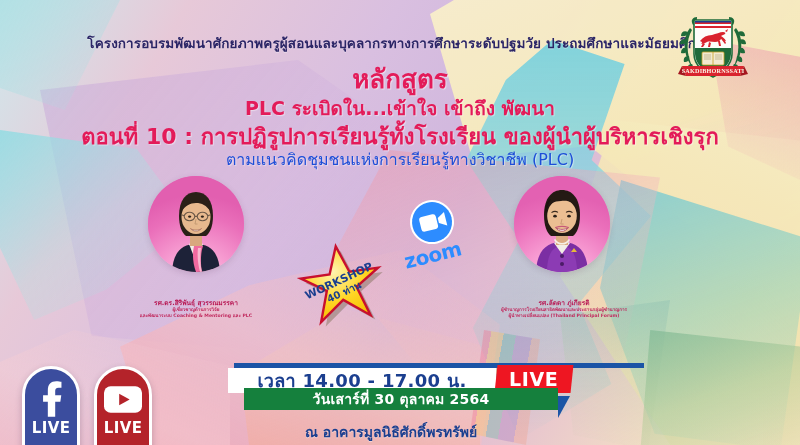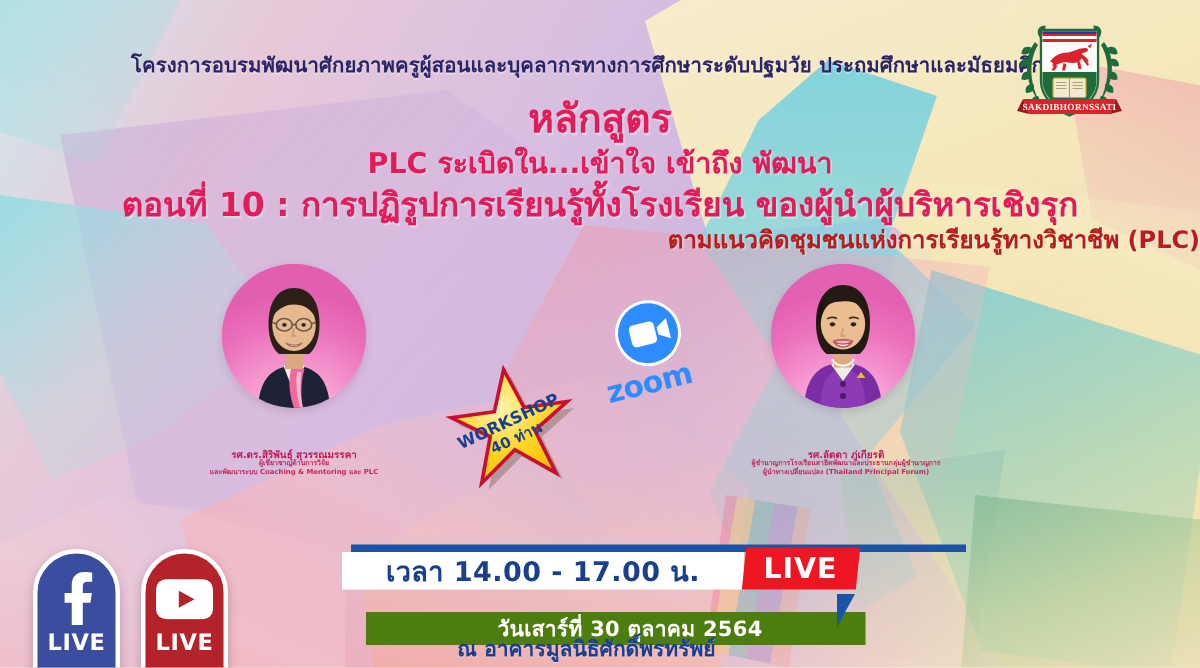--- a/index.html
+++ b/index.html
@@ -120,22 +120,22 @@
     position:absolute;left:0;right:0;top:93px;text-align:center;
     font-size:19px;font-weight:700;color:#e31b59;
     text-shadow:1px 1px 1px rgba(255,255,255,.45);
   }
   .ep-line{
     position:absolute;left:0;right:0;top:119px;text-align:center;
     font-size:22px;font-weight:700;color:#e31b59;
     text-shadow:1px 1px 1px rgba(255,255,255,.45);
   }
   .ep-line2{
-    position:absolute;left:0;right:0;top:147px;text-align:right;
-    font-size:16px;font-weight:700;color:#b91c1c;
+    position:absolute;left:0;right:0;top:147px;text-align:center;
+    font-size:16px;font-weight:400;color:#1d4ed8;
     text-shadow:1px 1px 1px rgba(255,255,255,.45);
   }
 
   
   .crest{position:absolute;left:676px;top:8px;width:74px;height:80px;}
 
   
   .portrait{
     position:absolute;width:96px;height:96px;border-radius:50%;
     overflow:hidden;
@@ -170,22 +170,22 @@
   .livebox{
     position:absolute;left:268px;top:2px;width:76px;height:28px;background:#ee1622;
     display:flex;align-items:center;justify-content:center;
     transform:skewX(-6deg);
   }
   .livebox span{
     transform:skewX(6deg);
     font-size:19px;font-weight:700;color:#fff;letter-spacing:.6px;
   }
   .datebar{
-    position:absolute;left:244px;top:408px;width:314px;height:22px;background:#4d7c0f;
-    display:flex;align-items:center;justify-content:center;padding-left:19px;
+    position:absolute;left:244px;top:388px;width:314px;height:22px;background:#15803d;
+    display:flex;align-items:center;justify-content:center;
   }
   .datebar span{font-size:14px;font-weight:700;color:#fff;letter-spacing:.2px;white-space:nowrap;}
   .datebar-notch{
     position:absolute;left:558px;top:396px;width:12px;height:22px;background:#1b54a6;
     clip-path:polygon(0 0,100% 0,0 100%);
   }
   .venue{
     position:absolute;left:0;right:18px;top:421px;text-align:center;
     font-size:14px;font-weight:700;color:#1b3f8f;
     text-shadow:0 1px 0 rgba(255,255,255,.4);

